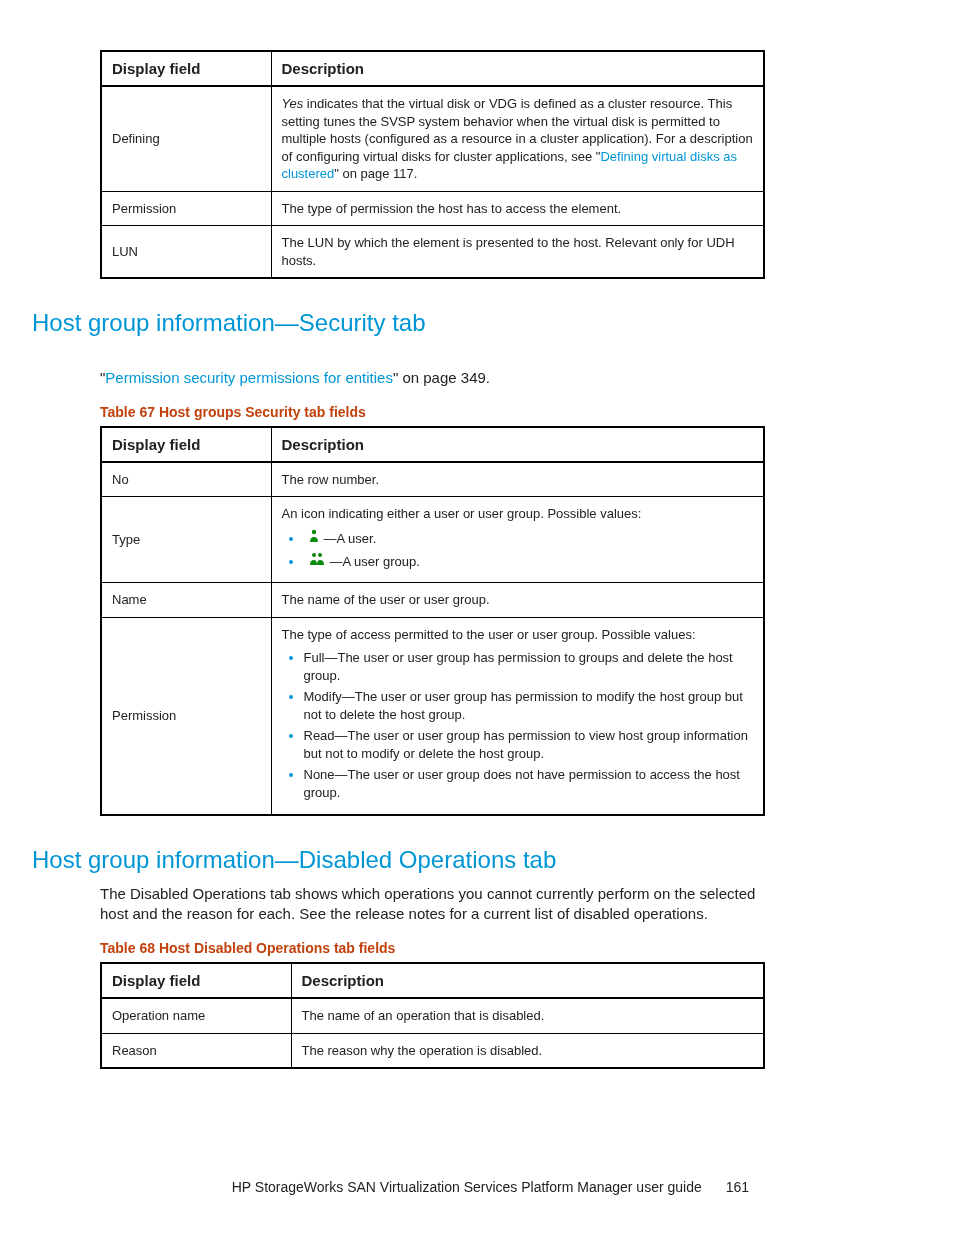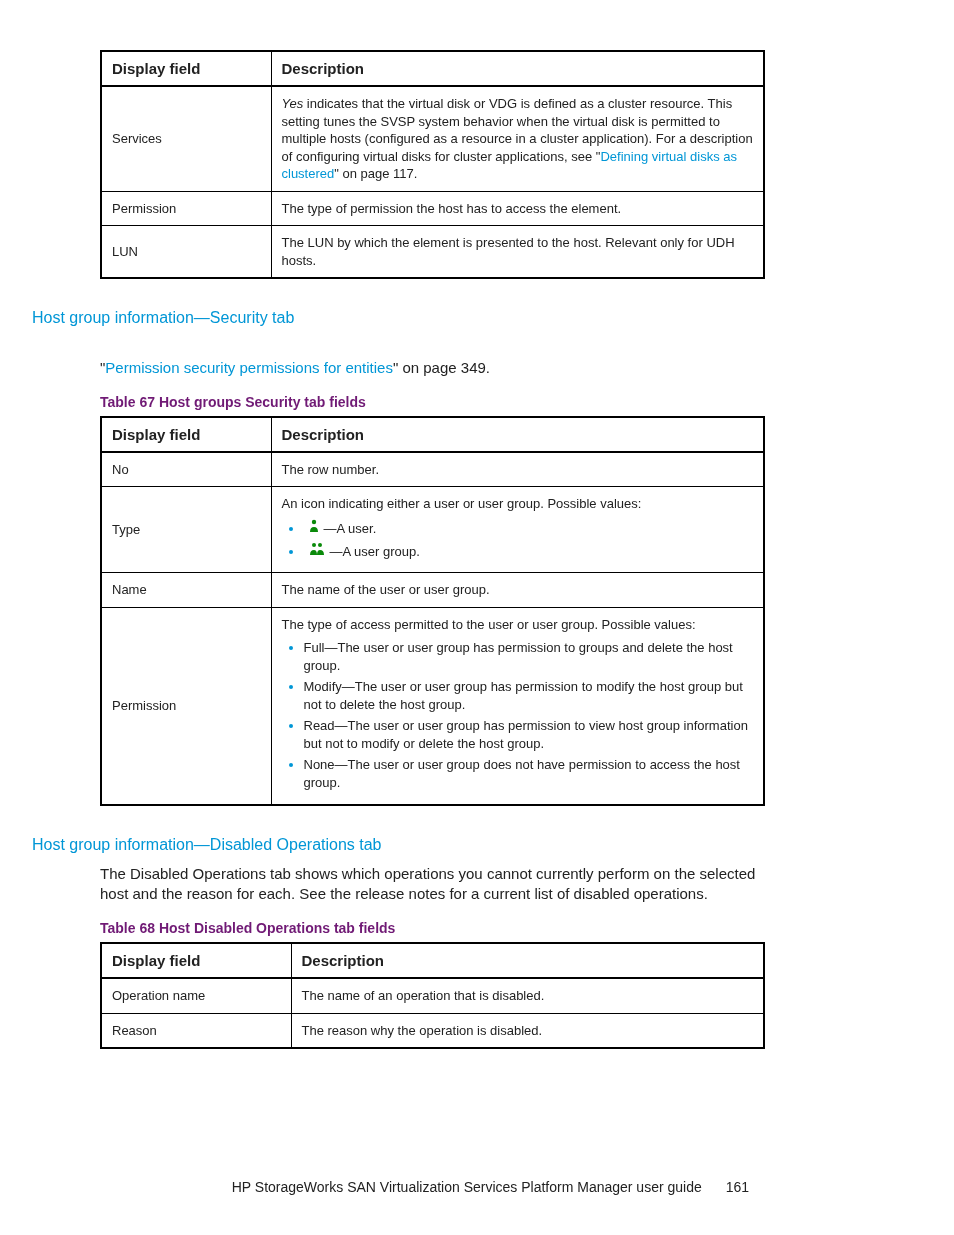--- a/index.html
+++ b/index.html
@@ -11,33 +11,33 @@
   }
   .page {
     width: 865px;
     min-height: 1235px;
     box-sizing: border-box;
     padding: 50px 100px 40px 100px;
     position: relative;
   }
   h2.section {
     font-weight: 400;
-    font-size: 16px;
+    font-size: 24px;
     color: #0096d6;
     margin: 30px 0 10px -68px;
   }
   p.body {
     margin: 8px 0;
     line-height: 1.35;
   }
   .link {
     color: #0096d6;
   }
   .tbl-caption {
-    color: #701a75;
+    color: #c2410c;
     font-weight: 700;
     font-size: 14px;
     margin: 16px 0 6px 0;
   }
   table.doc {
     width: 100%;
     border-collapse: collapse;
     border: 2px solid #000;
     margin-bottom: 8px;
   }
@@ -92,21 +92,21 @@
         <col>
       </colgroup>
   <thead>
     <tr>
       <th>Display field</th>
       <th>Description</th>
     </tr>
   </thead>
   <tbody>
     <tr>
-      <td>Services</td>
+      <td>Defining</td>
       <td>
         <span class="ital">Yes</span><span> indicates that the virtual disk or VDG is defined as a cluster resource. This setting tunes the SVSP system behavior when the virtual disk is permitted to multiple hosts (configured as a resource in a cluster application). For a description of configuring virtual disks for cluster applications, see "</span><span class="link">Defining virtual disks as clustered</span><span>" on page 117.</span>
       </td>
     </tr>
     <tr>
       <td>Permission</td>
       <td>The type of permission the host has to access the element.</td>
     </tr>
     <tr>
       <td>LUN</td>

